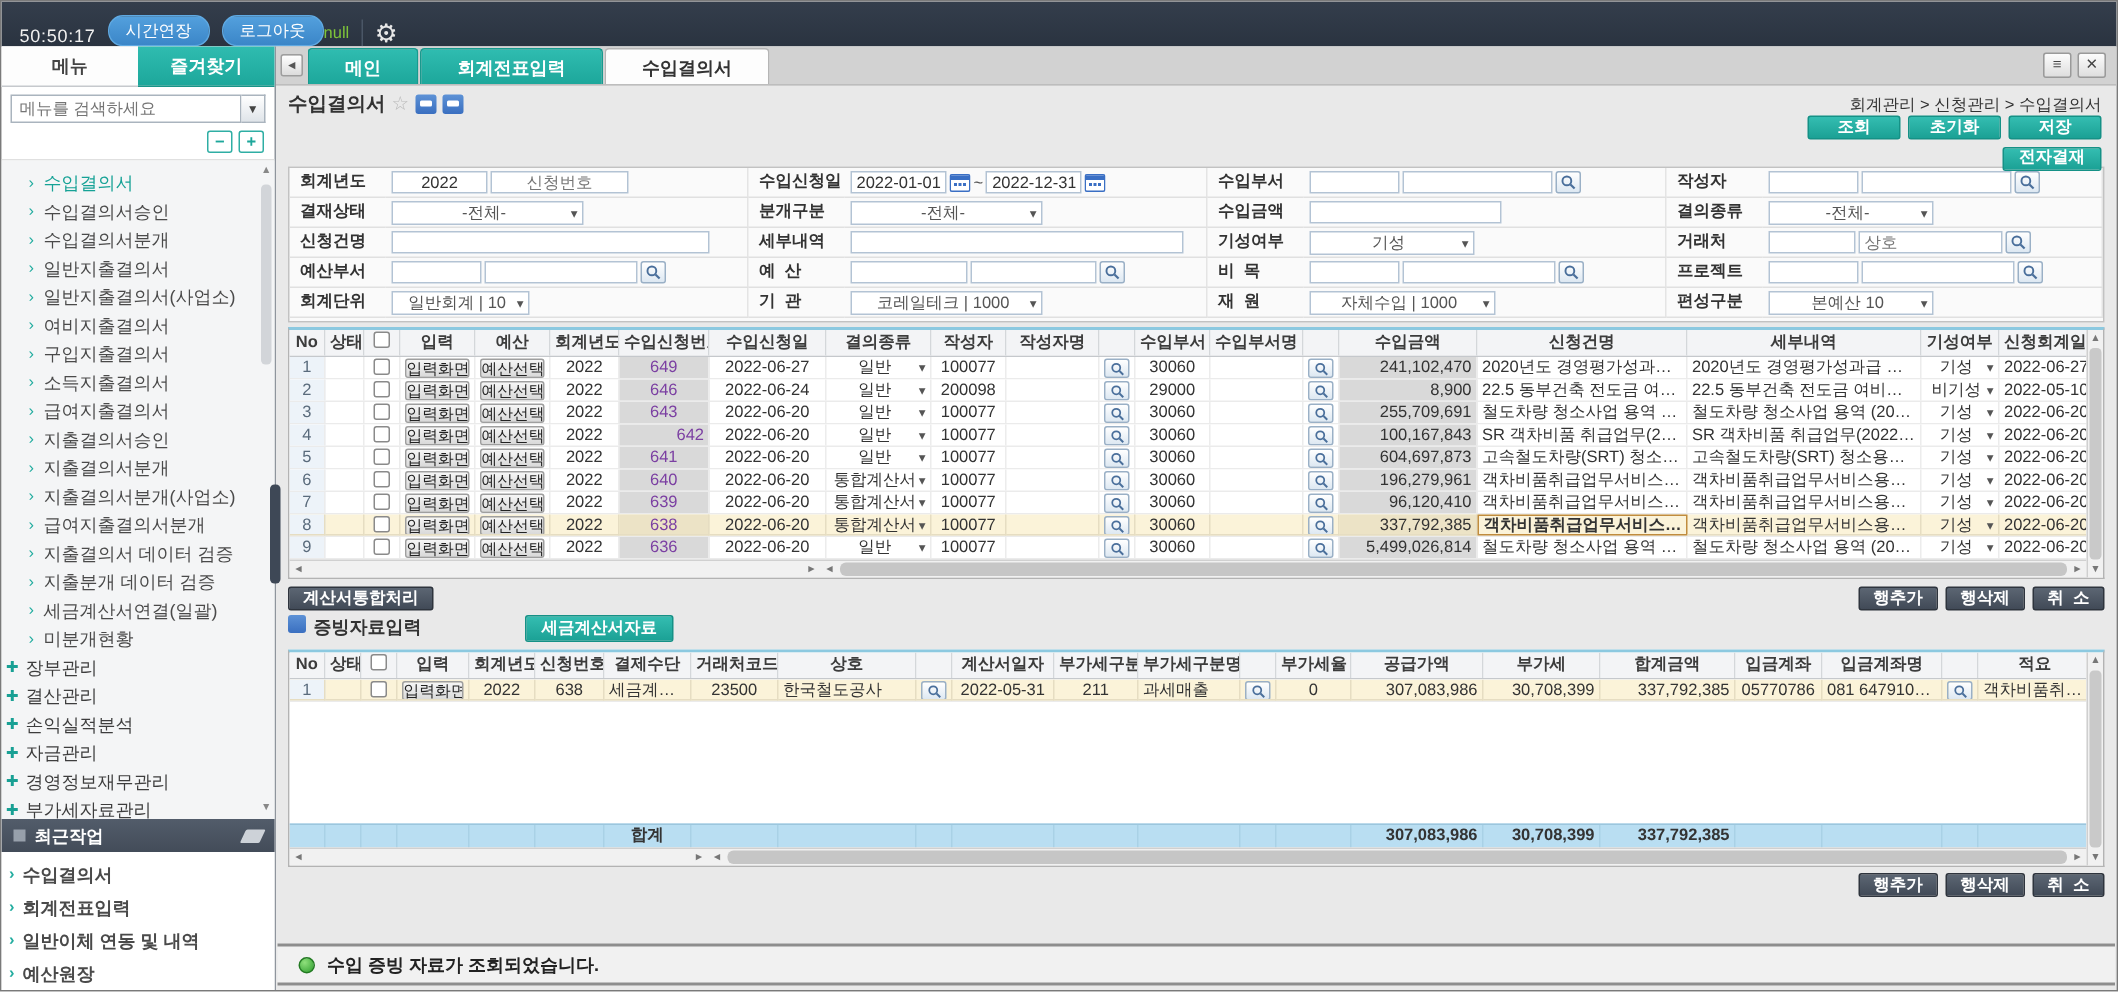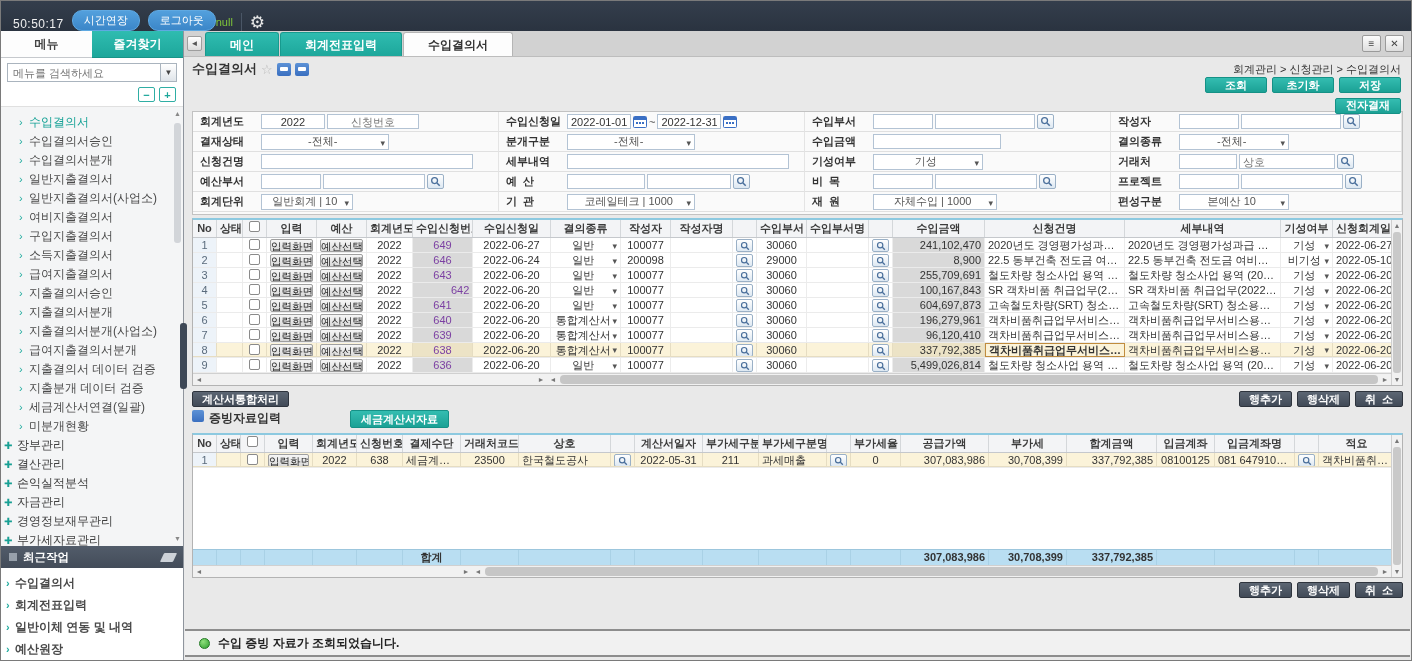--- a/index.html
+++ b/index.html
@@ -937,21 +937,21 @@
                     <svg viewBox="0 0 12 12" width="10" height="10">
                       <circle cx="5" cy="5" r="3.2" fill="none" stroke="#4a6f9b" stroke-width="1.4"></circle>
                       <line x1="7.6" y1="7.6" x2="10.6" y2="10.6" stroke="#4a6f9b" stroke-width="1.6"></line>
                     </svg>
                   </span>
                 </div>
                 <div class="gcell ct" style="width: 50px; flex-basis: 50px;">0</div>
                 <div class="gcell rt" style="width: 88px; flex-basis: 88px;">307,083,986</div>
                 <div class="gcell rt" style="width: 78px; flex-basis: 78px;">30,708,399</div>
                 <div class="gcell rt" style="width: 90px; flex-basis: 90px;">337,792,385</div>
-                <div class="gcell ct" style="width: 58px; flex-basis: 58px;">08100125</div>
+                <div class="gcell ct" style="width: 58px; flex-basis: 58px;">05770786</div>
                 <div class="gcell ellip" style="width: 80px; flex-basis: 80px;">081 647910015...</div>
                 <div class="gcell sbtn-cell" style="width: 24px; flex-basis: 24px;">
                   <span class="sbtn">
                     <svg viewBox="0 0 12 12" width="10" height="10">
                       <circle cx="5" cy="5" r="3.2" fill="none" stroke="#4a6f9b" stroke-width="1.4"></circle>
                       <line x1="7.6" y1="7.6" x2="10.6" y2="10.6" stroke="#4a6f9b" stroke-width="1.6"></line>
                     </svg>
                   </span>
                 </div>
                 <div class="gcell ellip" style="width: 76px; flex-basis: 76px;">객차비품취급업무서비스용...</div>

